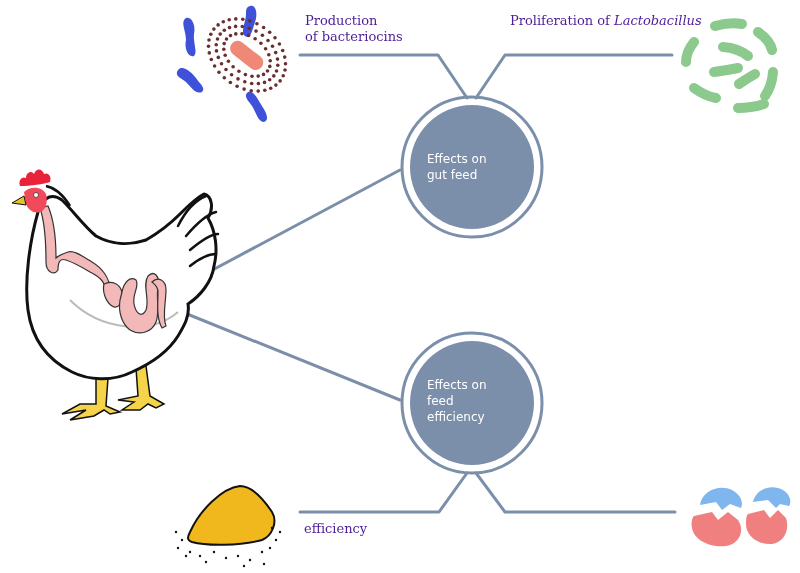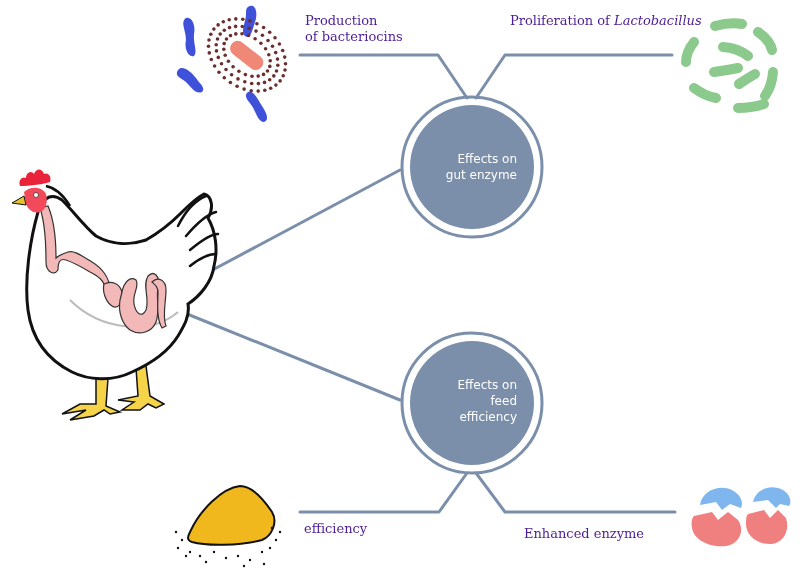--- a/index.html
+++ b/index.html
@@ -13,21 +13,21 @@
       color: #4c1d95;
       white-space: nowrap;
     }
     .label em { font-style: italic; margin-top: 48px; }
     .hub-text {
       position: absolute;
       font-family: "DejaVu Sans", "Liberation Sans", sans-serif;
       font-size: 12px;
       line-height: 16px;
       color: #ffffff;
-      text-align: right;
+      text-align: left;
       width: 90px;
     }
   </style>
 </head>
 <body>
 
 <div id="stage">
   <svg width="800" height="573" viewBox="0 0 800 573" xmlns="http://www.w3.org/2000/svg">
 
     <g stroke="#7b8fab" stroke-width="3" fill="none" stroke-linecap="round" stroke-linejoin="round">
@@ -227,26 +227,25 @@
 
   <div class="label" style="left:510px; top:13px;">
     <div><span>Proliferation of </span><em>Lactobacillus</em></div>
   </div>
 
   <div class="label" style="left:304px; top:521px;">
     <div>efficiency</div>
   </div>
 
   <div class="label" style="left:524px; top:526px;">
-    <div>Enhanced enzyme</div>
   </div>
 
   <div class="hub-text" style="left:427px; top:151px;">
     <div>Effects on</div>
-    <div>gut enzyme</div>
+    <div>gut feed</div>
   </div>
 
   <div class="hub-text" style="left:427px; top:377px;">
     <div>Effects on</div>
     <div>feed</div>
     <div>efficiency</div>
   </div>
 </div>
 
 </body></html>

